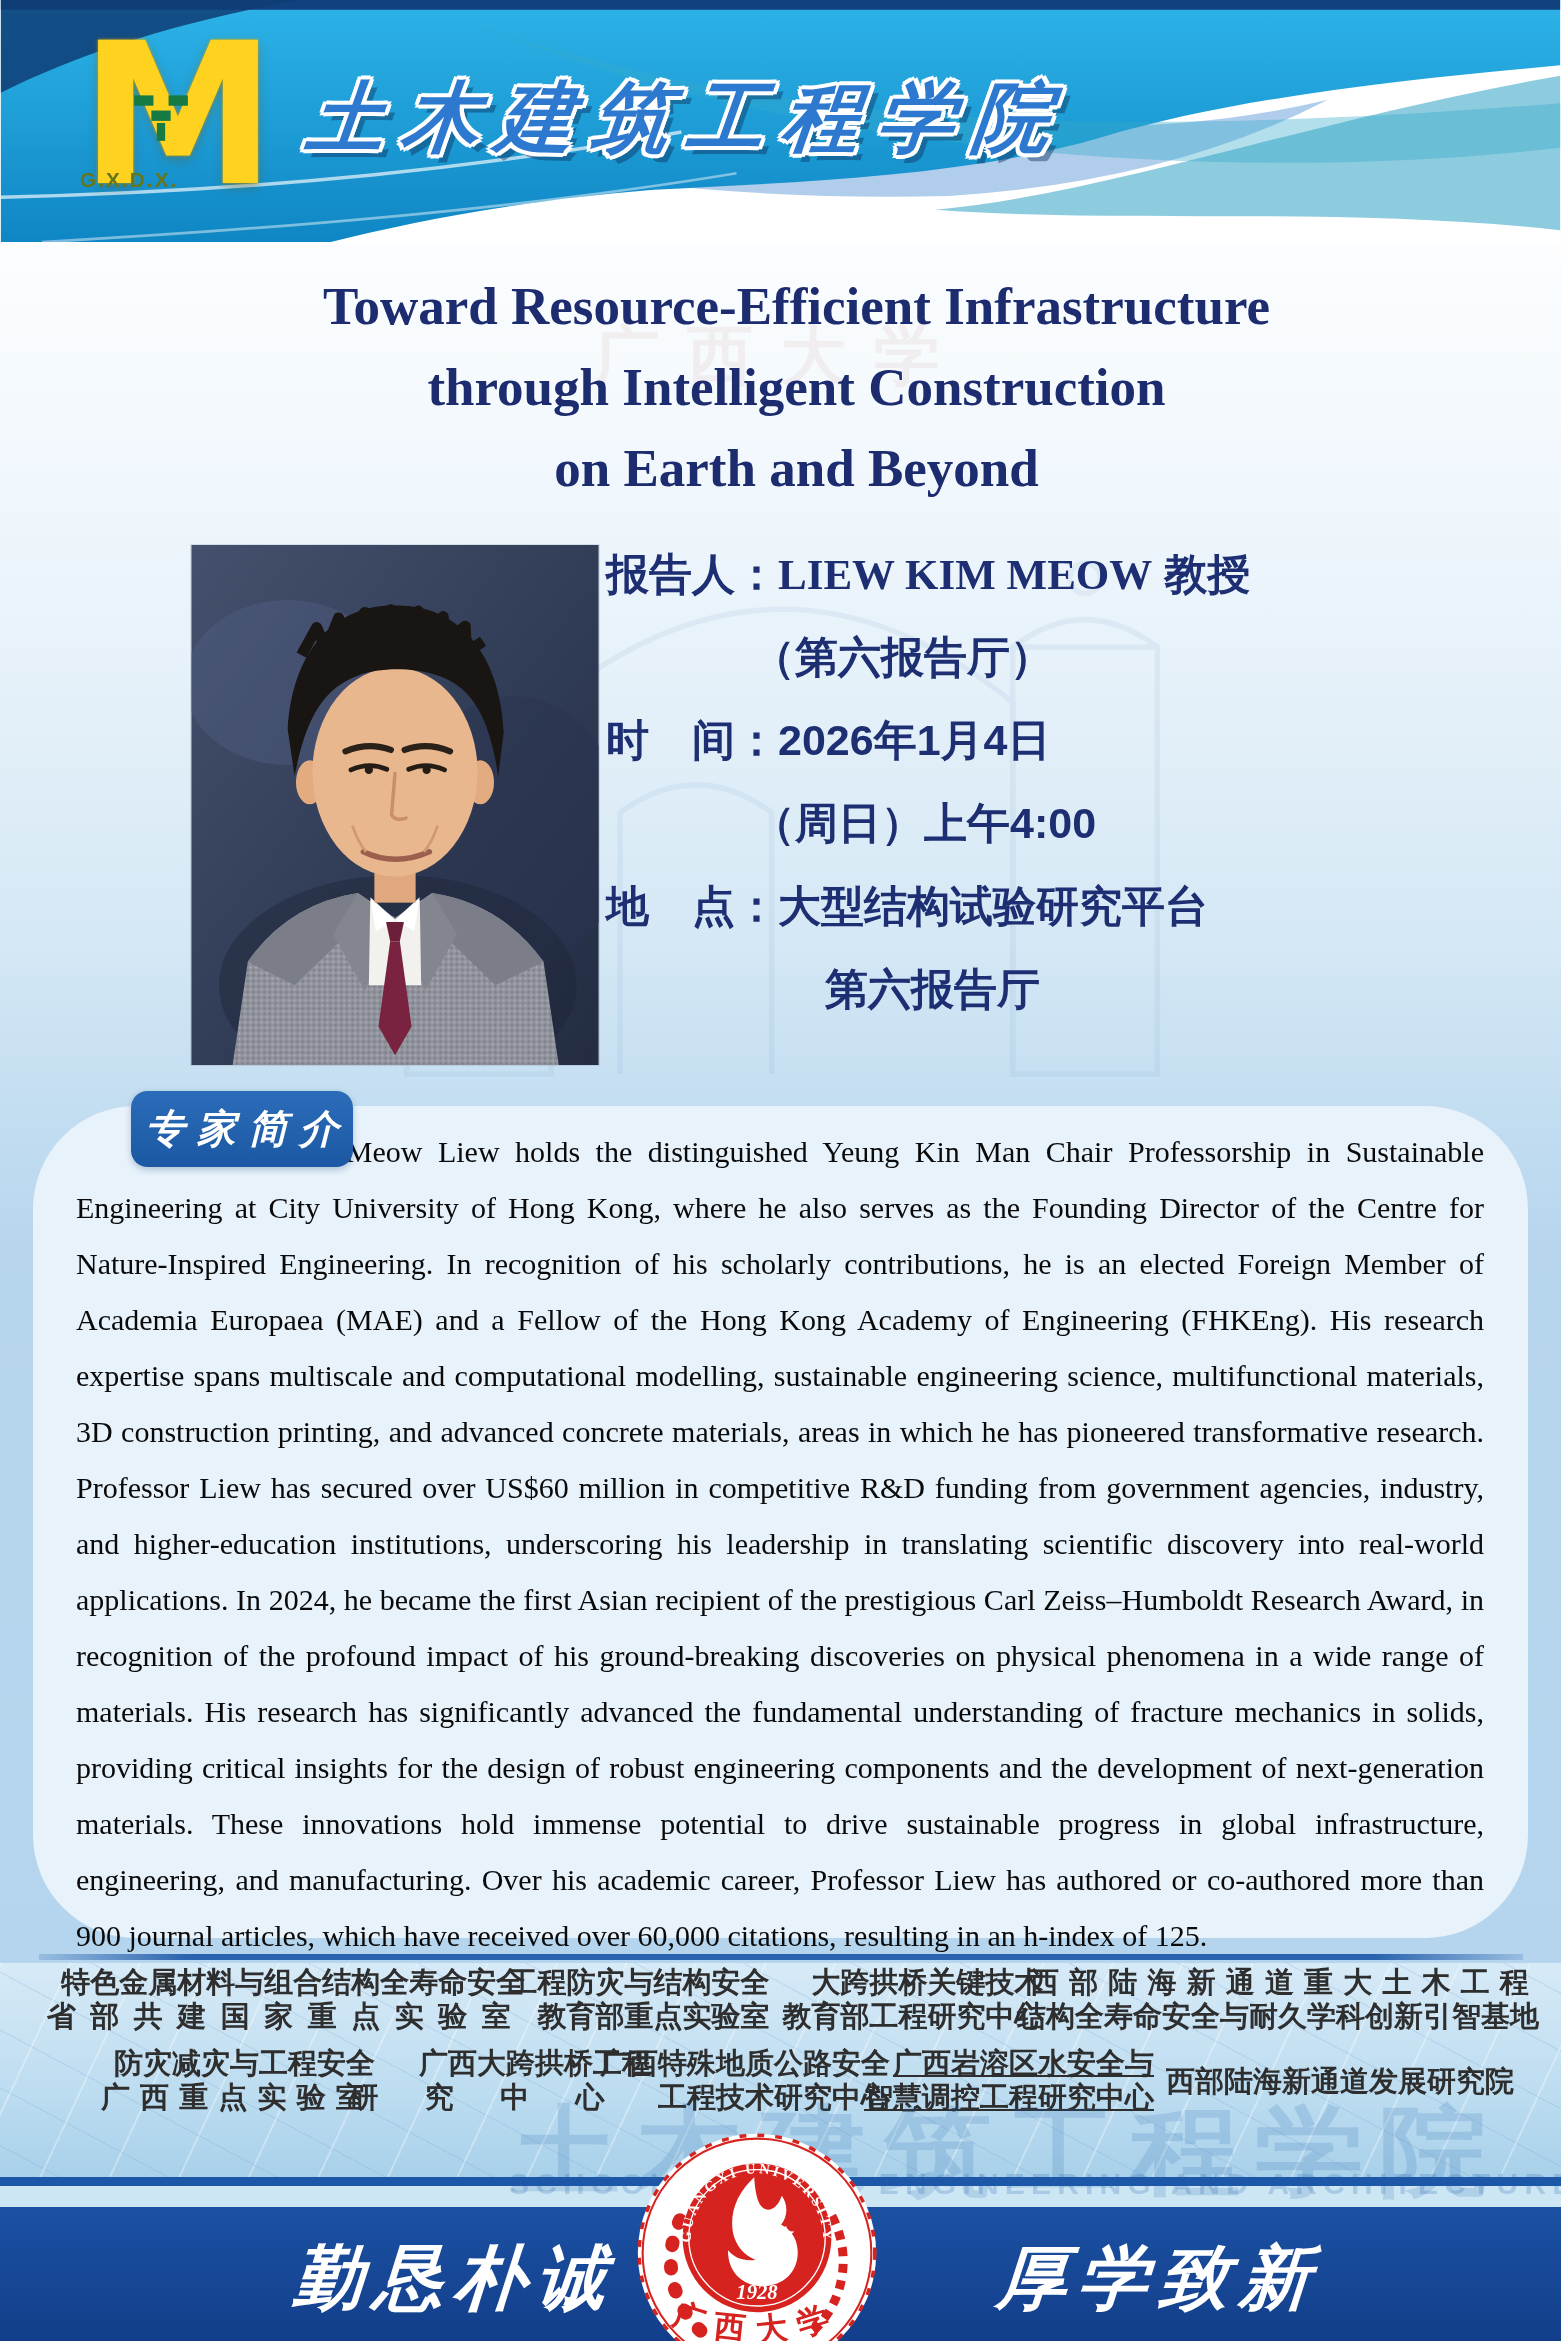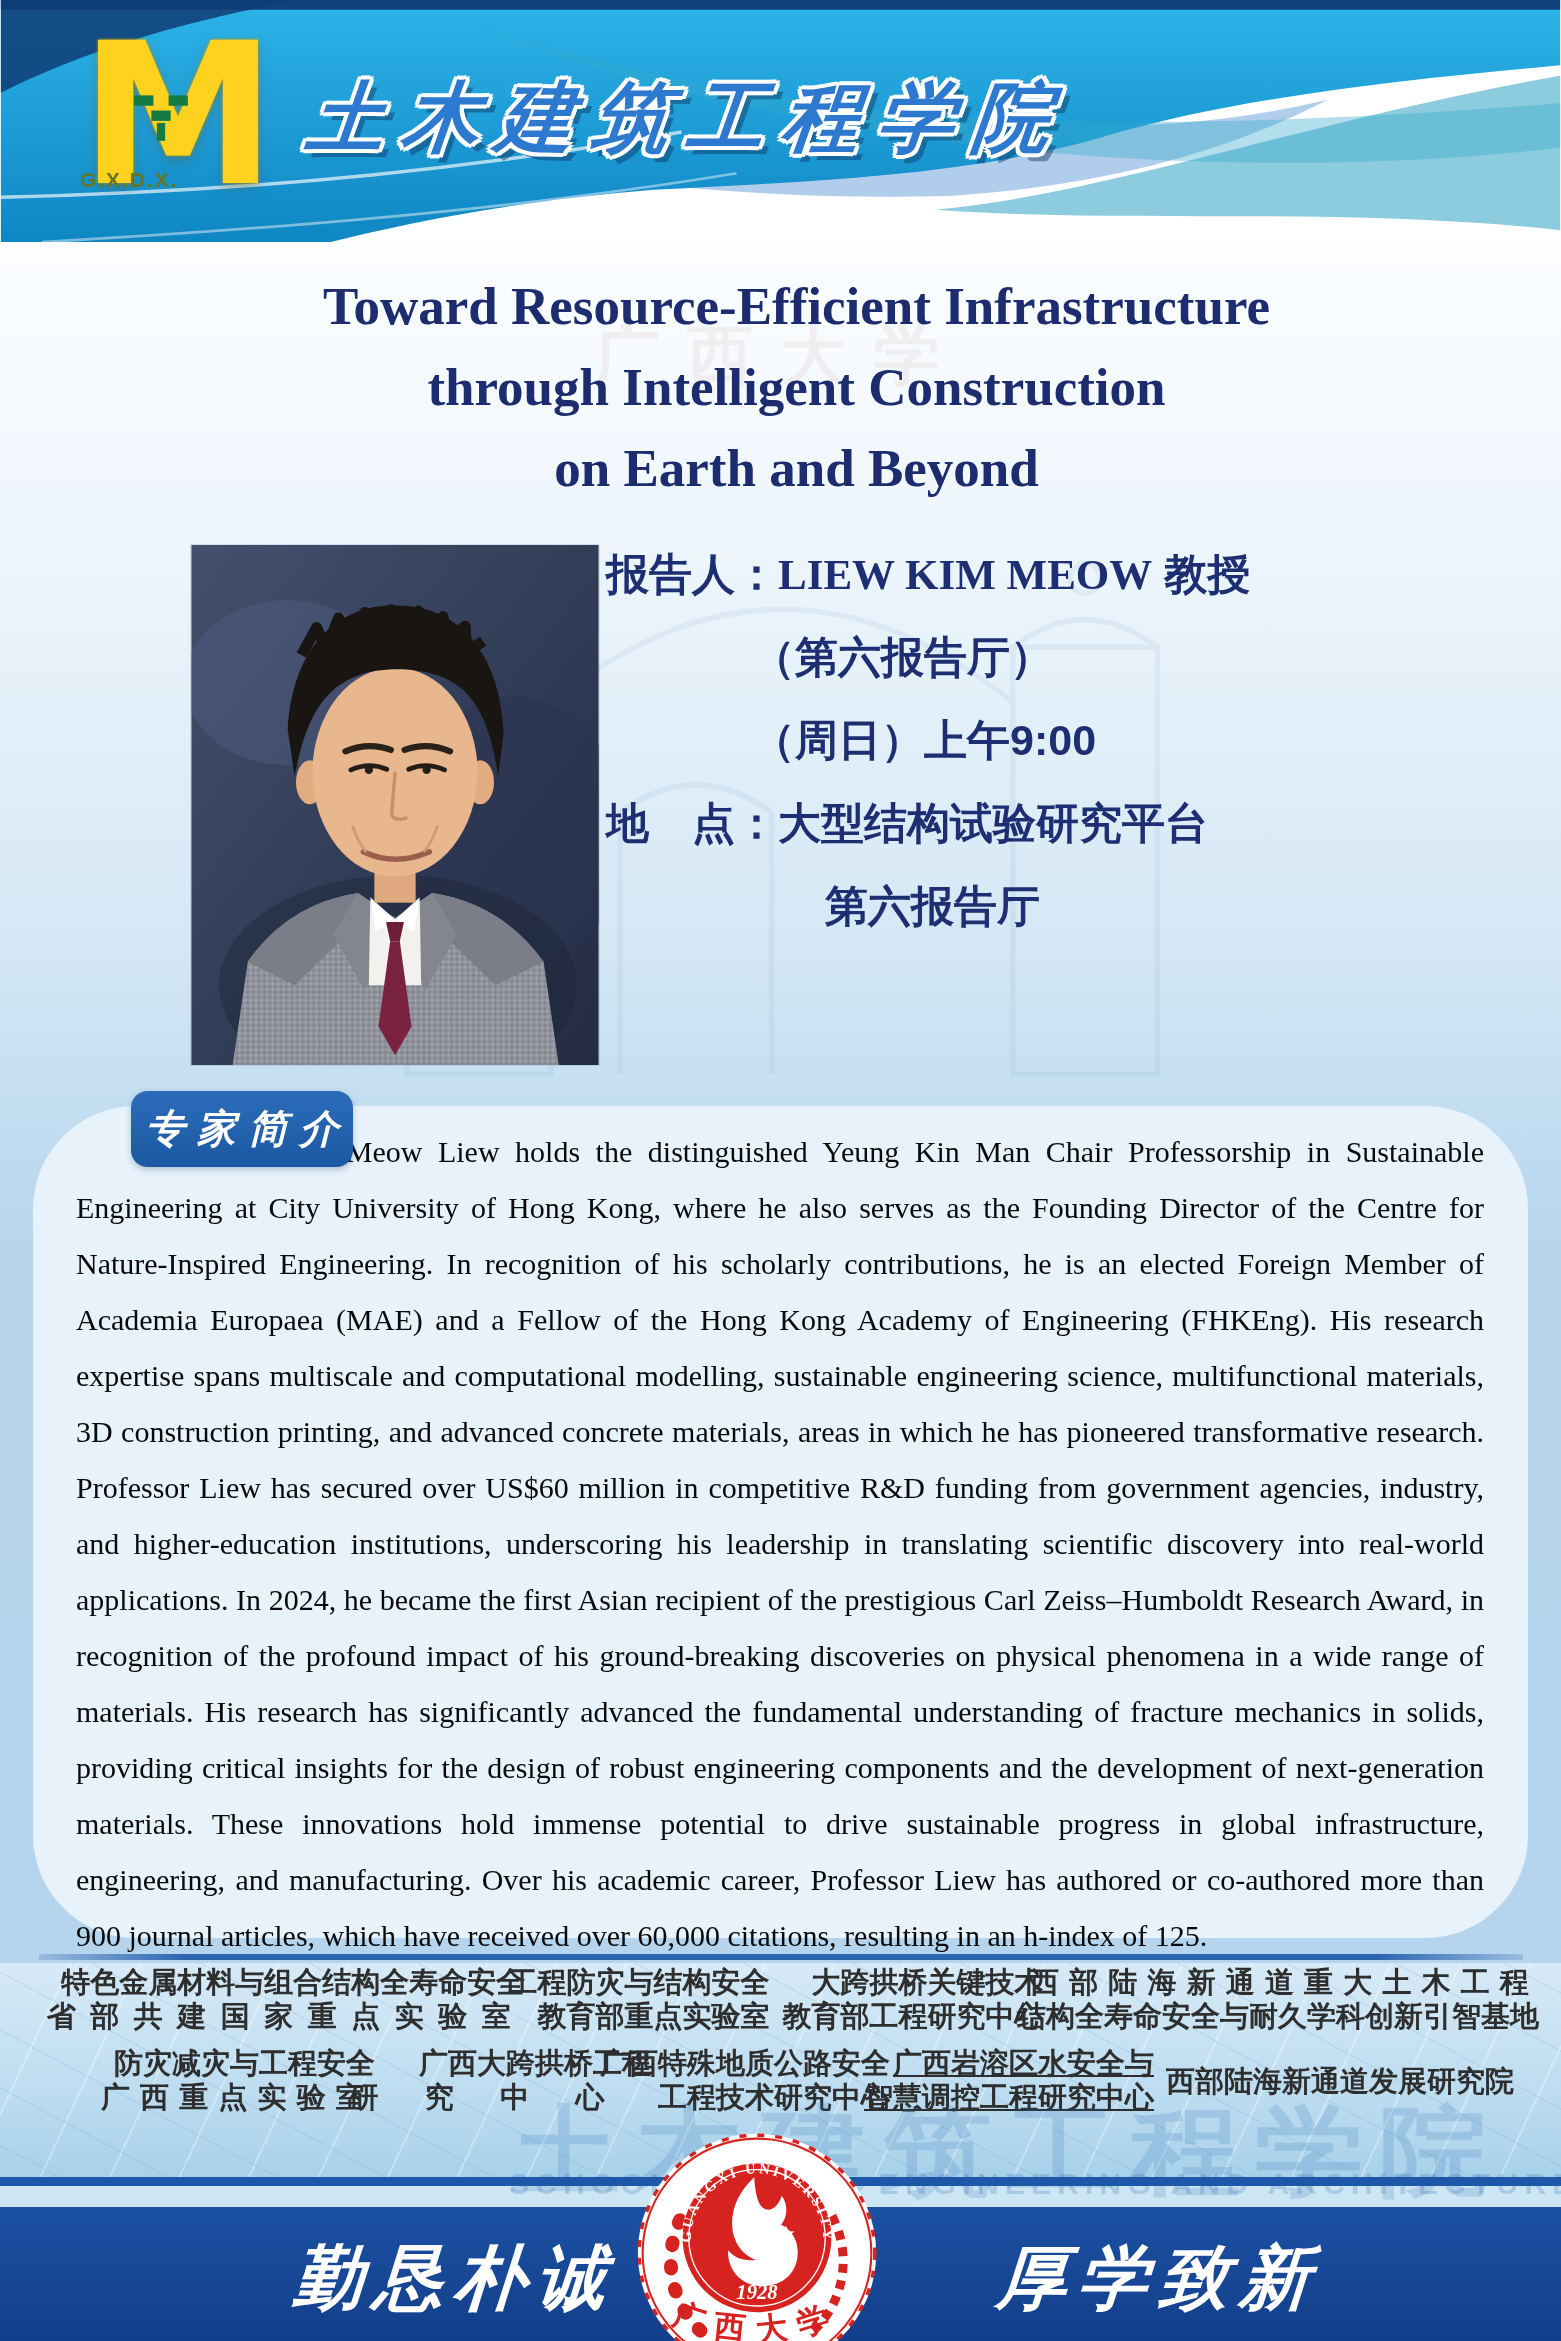--- a/index.html
+++ b/index.html
@@ -190,21 +190,24 @@
       <path d="M358,408 Q350,432 338,446" stroke="#cf9a72" stroke-width="4" fill="none"></path>
     </svg>
   </div>
 
   <div class="info">
     <div class="line">
       <span>报告人：</span><span class="en">LIEW KIM MEOW</span>
       <span>教授</span>
     </div>
     <div class="line indent1">（第六报告厅）</div>
-    <div class="line indent1">（周日）上午9:00</div>
+    <div class="line">
+      <span>时　间：</span><span>2026年1月4日</span>
+    </div>
+    <div class="line indent1">（周日）上午4:00</div>
     <div class="line">
       <span>地　点：</span><span>大型结构试验研究平台</span>
     </div>
     <div class="line indent2">第六报告厅</div>
   </div>
 
   <div class="panel"></div>
   <div class="badge">专家简介</div>
   <div class="bio">Professor Kim Meow Liew holds the distinguished Yeung Kin Man Chair Professorship in Sustainable Engineering at City University of Hong Kong, where he also serves as the Founding Director of the Centre for Nature-Inspired Engineering. In recognition of his scholarly contributions, he is an elected Foreign Member of Academia Europaea (MAE) and a Fellow of the Hong Kong Academy of Engineering (FHKEng). His research expertise spans multiscale and computational modelling, sustainable engineering science, multifunctional materials, 3D construction printing, and advanced concrete materials, areas in which he has pioneered transformative research. Professor Liew has secured over US$60 million in competitive R&amp;D funding from government agencies, industry, and higher-education institutions, underscoring his leadership in translating scientific discovery into real-world applications. In 2024, he became the first Asian recipient of the prestigious Carl Zeiss–Humboldt Research Award, in recognition of the profound impact of his ground-breaking discoveries on physical phenomena in a wide range of materials. His research has significantly advanced the fundamental understanding of fracture mechanics in solids, providing critical insights for the design of robust engineering components and the development of next-generation materials. These innovations hold immense potential to drive sustainable progress in global infrastructure, engineering, and manufacturing. Over his academic career, Professor Liew has authored or co-authored more than 900 journal articles, which have received over 60,000 citations, resulting in an h-index of 125.</div>
   <div class="divider"></div>

